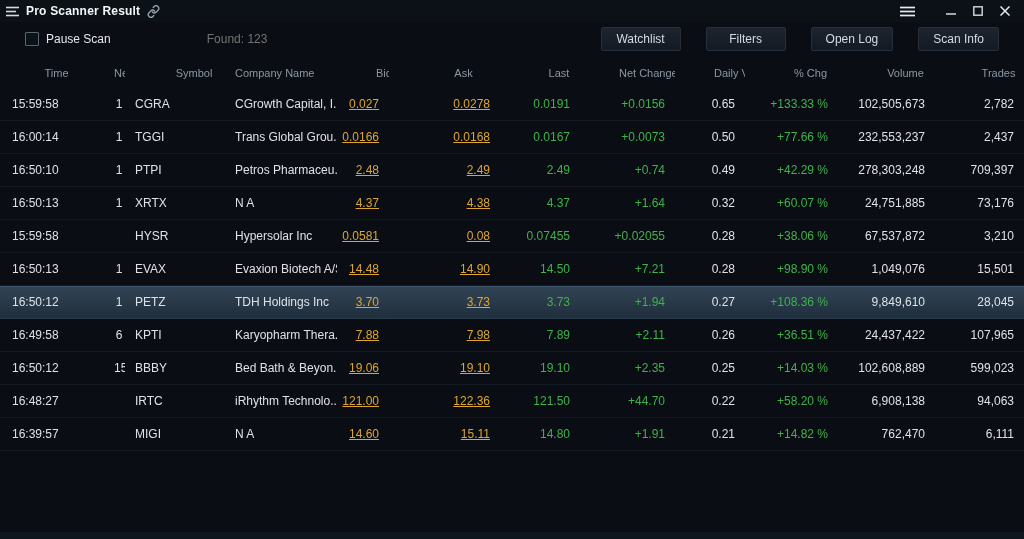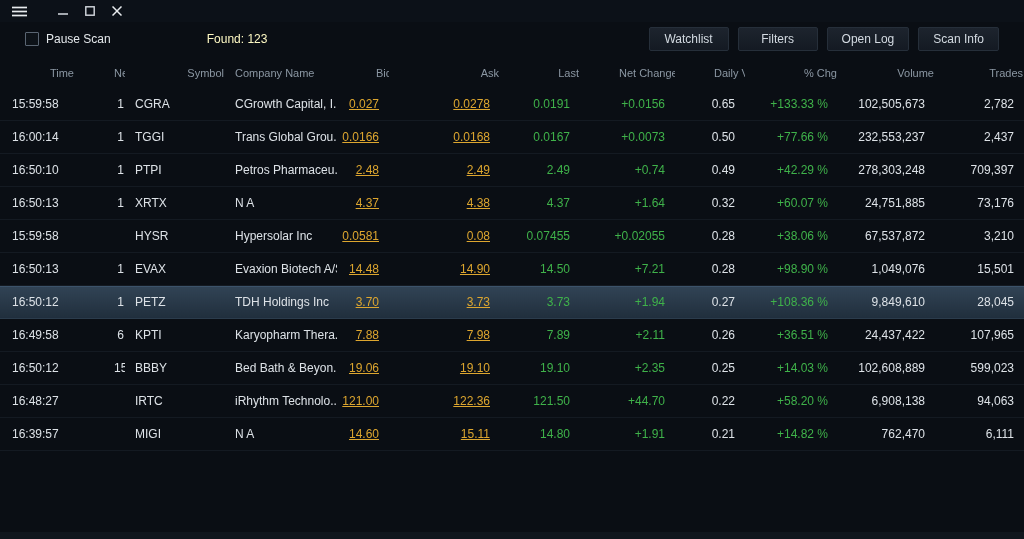--- a/index.html
+++ b/index.html
@@ -23,22 +23,22 @@
   .tb-right { display: flex; align-items: center; }
   .tb-btn { width: 27px; height: 20px; display: flex; align-items: center; justify-content: center; cursor: default; }
   .menu-gap { width: 16px; }
   .icon-wrap { display: flex; align-items: center; }
 
   
   .toolbar { height: 34px; display: flex; align-items: center; padding: 0 25px; }
   .checkbox-wrap { display: flex; align-items: center; gap: 7px; }
   .checkbox { width: 12px; height: 12px; border: 1px solid #5a6572; background: #0d1218; border-radius: 1px; }
   .cb-label { font-size: 12px; color: #e4e8eb; }
-  .found { font-size: 12px; color: #fef9c3; margin-left: 96px; flex: 1; }
-  .tool-btns { display: flex; gap: 9px; }
+  .found { font-size: 12px; color: #737373; margin-left: 96px; flex: 1; }
+  .tool-btns { display: flex; gap: 25px; }
   .tool-btn {
     min-width: 80px; height: 24px; padding: 0 14px;
     font-family: inherit; font-size: 12px; color: #d3dae1;
     background: linear-gradient(#1d242e, #141a23);
     border: 1px solid #262f3a; border-radius: 2px;
     display: flex; align-items: center; justify-content: center;
   }
 
   
   .table-area { margin-top: 2px; }
@@ -46,21 +46,21 @@
   th {
     height: 28px; font-size: 11px; font-weight: normal; color: #8b97a3;
     white-space: nowrap; overflow: hidden;
   }
   td {
     height: 30px; font-size: 12px;
     white-space: nowrap; overflow: hidden;
     border-bottom: 1px solid #141a22;
   }
   .al-l { text-align: left; padding-left: 10px; }
-  .al-c { text-align: right; padding-left: 39px; }
+  .al-c { text-align: center; padding-left: 39px; }
   .al-r { text-align: right; padding-right: 10px; }
   td:first-child { padding-left: 12px; text-align: left; }
   tr.selected td {
     background: linear-gradient(#314355, #202e3c);
     border-bottom-color: #2b3c4c;
     box-shadow: inset 0 1px 0 #3c536a;
   }
   .orange { color: #dda62f; text-decoration: underline; }
   .green  { color: #3fb24a; }
   .white  { color: #dde2e7; }
@@ -69,20 +69,38 @@
     border-left: 4px solid transparent; border-right: 4px solid transparent;
     border-top: 5px solid #97a2ae; margin-left: 6px;
   }
 
   .bottom-bar { position: absolute; left: 0; bottom: 0; width: 1024px; height: 7px; background: #10161d; }
 </style>
 </head>
 <body>
 
 <div class="titlebar">
+  <div class="tb-left">
+    <span class="icon-wrap">
+      <svg width="13" height="11" viewBox="0 0 13 11">
+          <g stroke="#d6dbe0" stroke-width="1.6">
+            <line x1="0" y1="1.5" x2="13" y2="1.5"></line>
+            <line x1="0" y1="5.5" x2="10" y2="5.5"></line>
+            <line x1="0" y1="9.5" x2="13" y2="9.5"></line>
+          </g>
+        </svg>
+    </span>
+    <span class="title">Pro Scanner Result</span>
+    <span class="icon-wrap">
+      <svg width="13" height="13" viewBox="0 0 24 24" fill="none" stroke="#9aa5b0" stroke-width="2.4" stroke-linecap="round">
+        <path d="M10 13a5 5 0 0 0 7.07 0l3.18-3.18a5 5 0 0 0-7.07-7.07L11.4 4.5"></path>
+        <path d="M14 11a5 5 0 0 0-7.07 0L3.75 14.18a5 5 0 0 0 7.07 7.07l1.76-1.75"></path>
+      </svg>
+    </span>
+  </div>
   <div class="tb-right">
     <span class="tb-btn">
       <svg width="15" height="11" viewBox="0 0 15 11">
           <g stroke="#e8ebee" stroke-width="1.7">
             <line x1="0" y1="1.5" x2="15" y2="1.5"></line>
             <line x1="0" y1="5.5" x2="15" y2="5.5"></line>
             <line x1="0" y1="9.5" x2="15" y2="9.5"></line>
           </g>
         </svg>
     </span>

